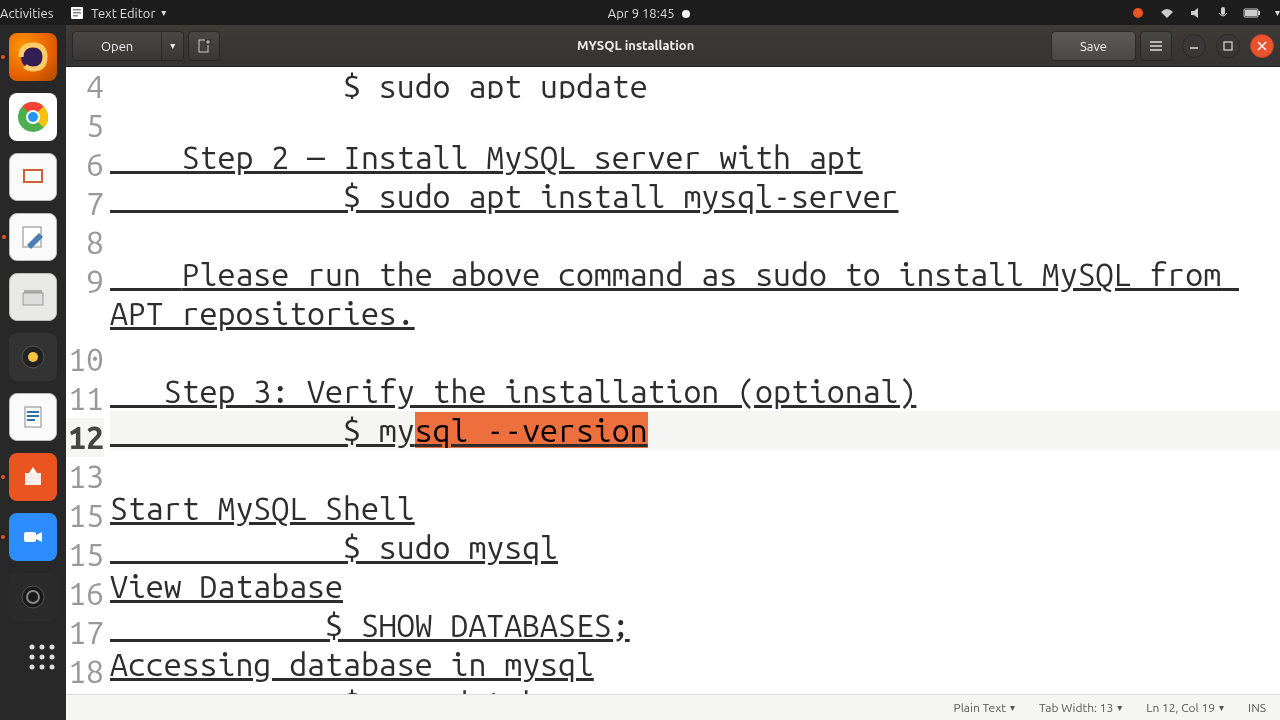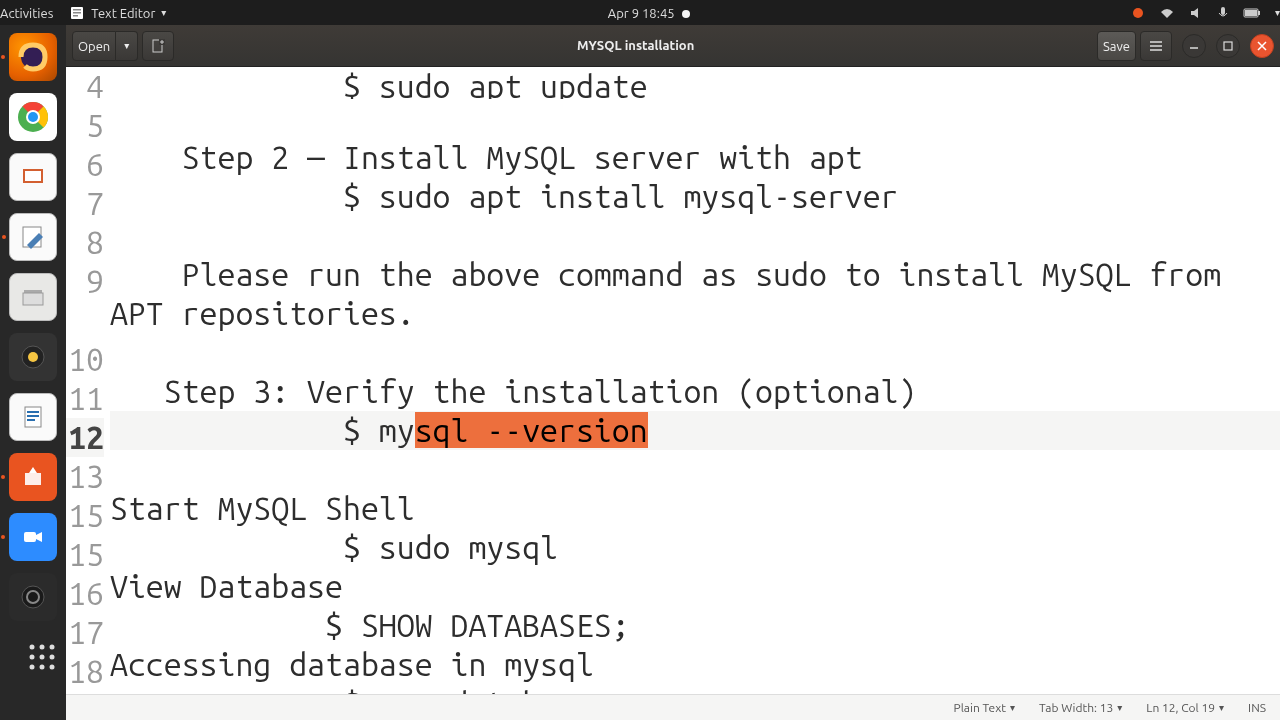--- a/index.html
+++ b/index.html
@@ -75,21 +75,21 @@
   align-items: center;
   padding: 0 6px;
   gap: 4px;
   border-bottom: 1px solid #222;
 }
 .hb-btn {
   background: linear-gradient(#4a4845, #3a3836);
   border: 1px solid #2b2a28;
   color: #eee;
   height: 30px;
-  padding: 0 5px;
+  padding: 0 28px;
   border-radius: 4px;
   font-size: 13px;
   display: flex;
   align-items: center;
   justify-content: center;
   cursor: pointer;
 }
 .hb-btn.iconbtn { padding: 0 8px; width: 32px; }
 .hb-btn.combo-left { border-radius: 4px 0 0 4px; }
 .hb-btn.combo-right { border-radius: 0 4px 4px 0; border-left: none; width: 22px; padding: 0; }
@@ -135,21 +135,21 @@
 .gutter .ln.wrap { height: 78px; }
 .gutter .ln.current { color: #444; font-weight: bold; background: #f5f5f4; }
 .content {
   flex: 1;
   font-size: 32px;
   line-height: 39px;
   color: #2d2d2d;
   white-space: pre;
   position: relative;
 }
-.line { height: 39px; }
+.line { height: 39px; text-decoration: underline; }
 .line.wrap { height: 78px; white-space: pre-wrap; }
 .line.current { background: #f5f5f4; }
 .sel { background: #ed6f3d; color: #000000; }
 .line.cut { height: 32px; overflow: hidden; }
 .statusbar {
   height: 26px;
   background: #f5f5f4;
   border-top: 1px solid #ddd;
   display: flex;
   align-items: center;

